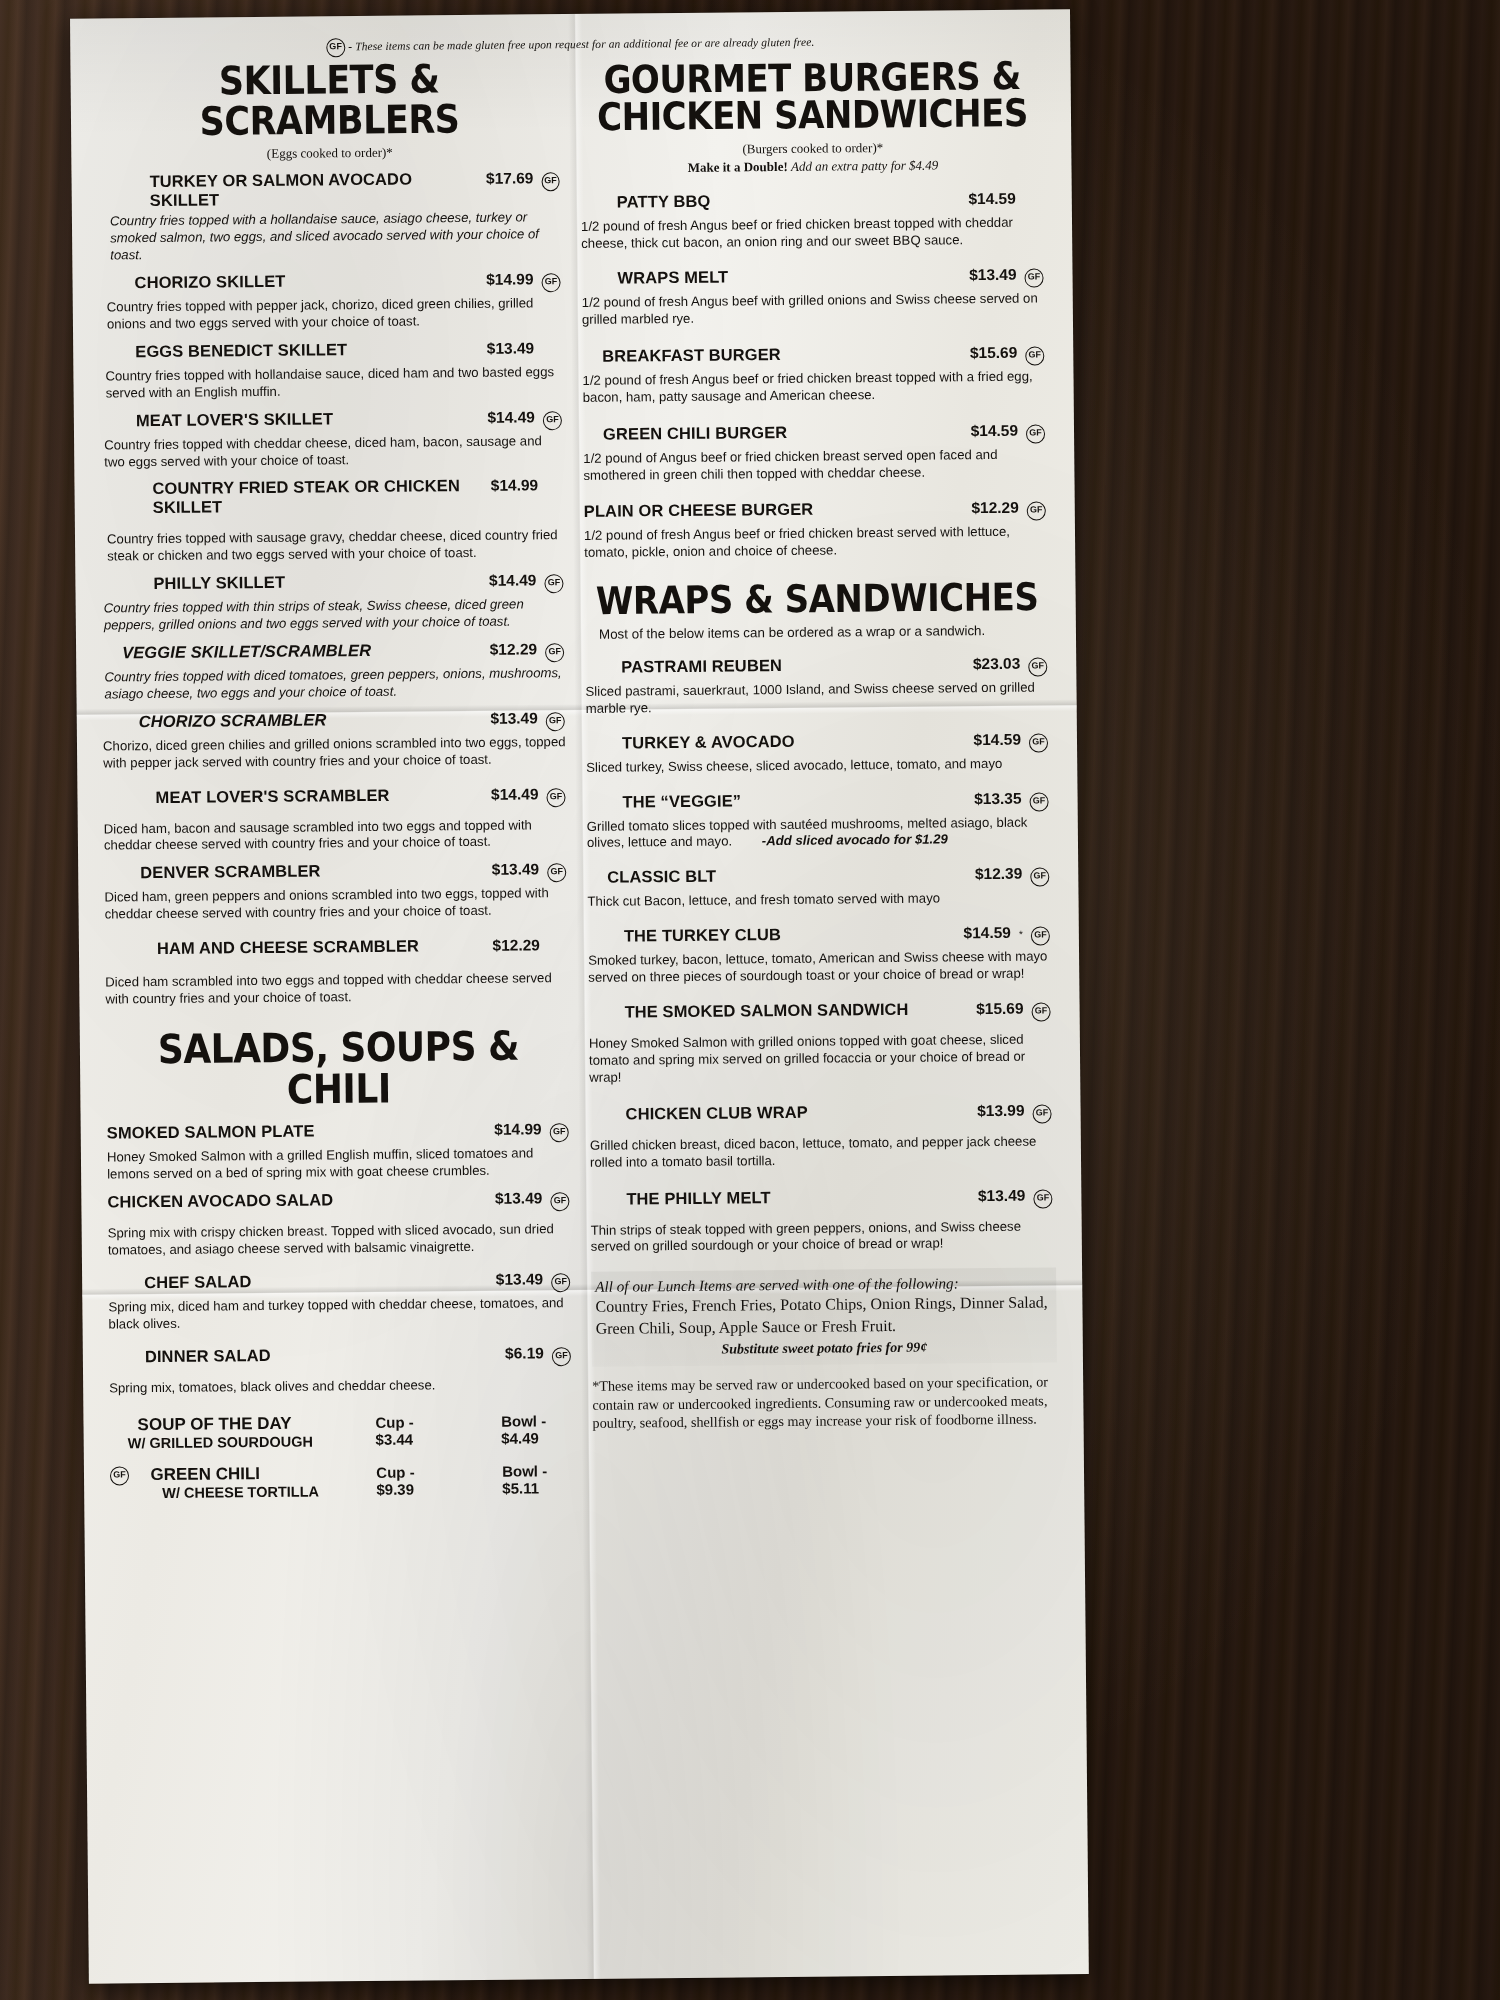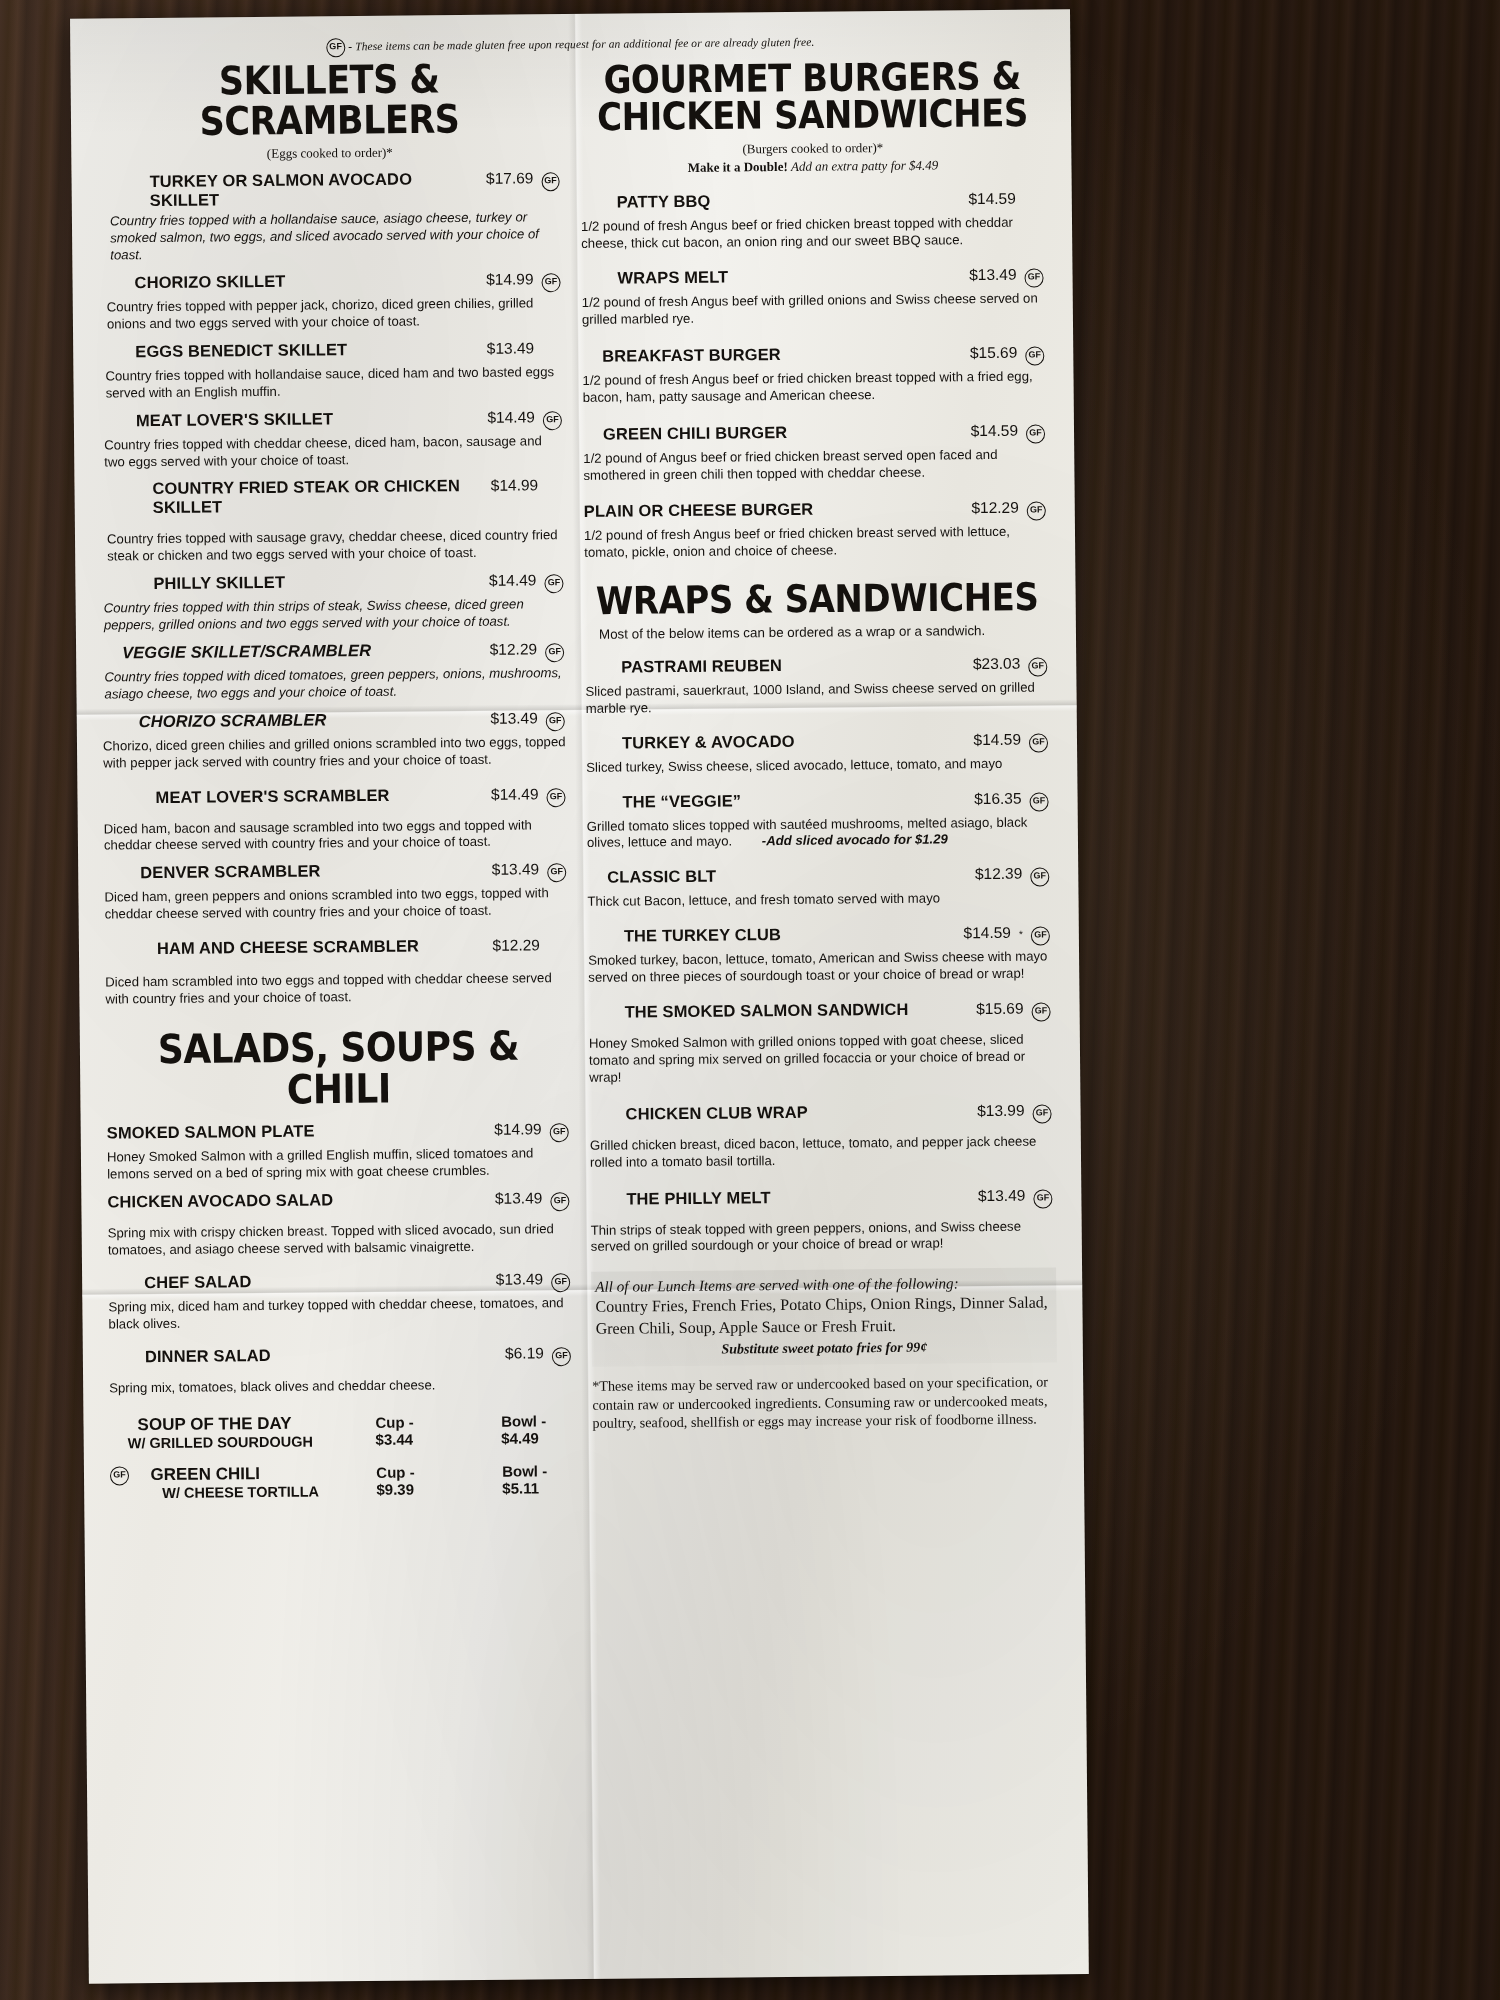--- a/index.html
+++ b/index.html
@@ -147,21 +147,21 @@
   }
   .iname {
     font-weight: bold;
     font-size: 16.5px;
     letter-spacing: 0.1px;
     font-family: "Liberation Sans", sans-serif;
     flex: 0 1 auto;
   }
   .iname.ital { font-style: italic; }
   .iprice {
-    font-weight: normal;
+    font-weight: bold;
     font-size: 15.5px;
     white-space: nowrap;
   }
   .spacer { flex: 1 1 auto; }
   .desc {
     font-size: 13.2px;
     line-height: 1.28;
     font-family: "Liberation Sans", sans-serif;
     margin-top: 3px;
   }
@@ -508,21 +508,21 @@
             <span class="iprice ital">$14.59</span>
             <span class="gf-badge">GF</span>
           </div>
         </div>
         <div class="desc">Sliced turkey, Swiss cheese, sliced avocado, lettuce, tomato, and mayo</div>
 
         <div class="item ind2" style="margin-top:16px">
           <div class="item-head">
             <span class="iname">THE “VEGGIE”</span>
             <span class="spacer"></span>
-            <span class="iprice">$16.35</span>
+            <span class="iprice">$13.35</span>
             <span class="gf-badge">GF</span>
           </div>
         </div>
         <div class="desc">
           <span>Grilled tomato slices topped with sautéed mushrooms, melted asiago, black olives, lettuce and mayo.</span>
           <span class="addon" style="margin-left:26px">-Add sliced avocado for $1.29</span>
         </div>
 
         <div class="item ind3" style="margin-top:16px">
           <div class="item-head">

